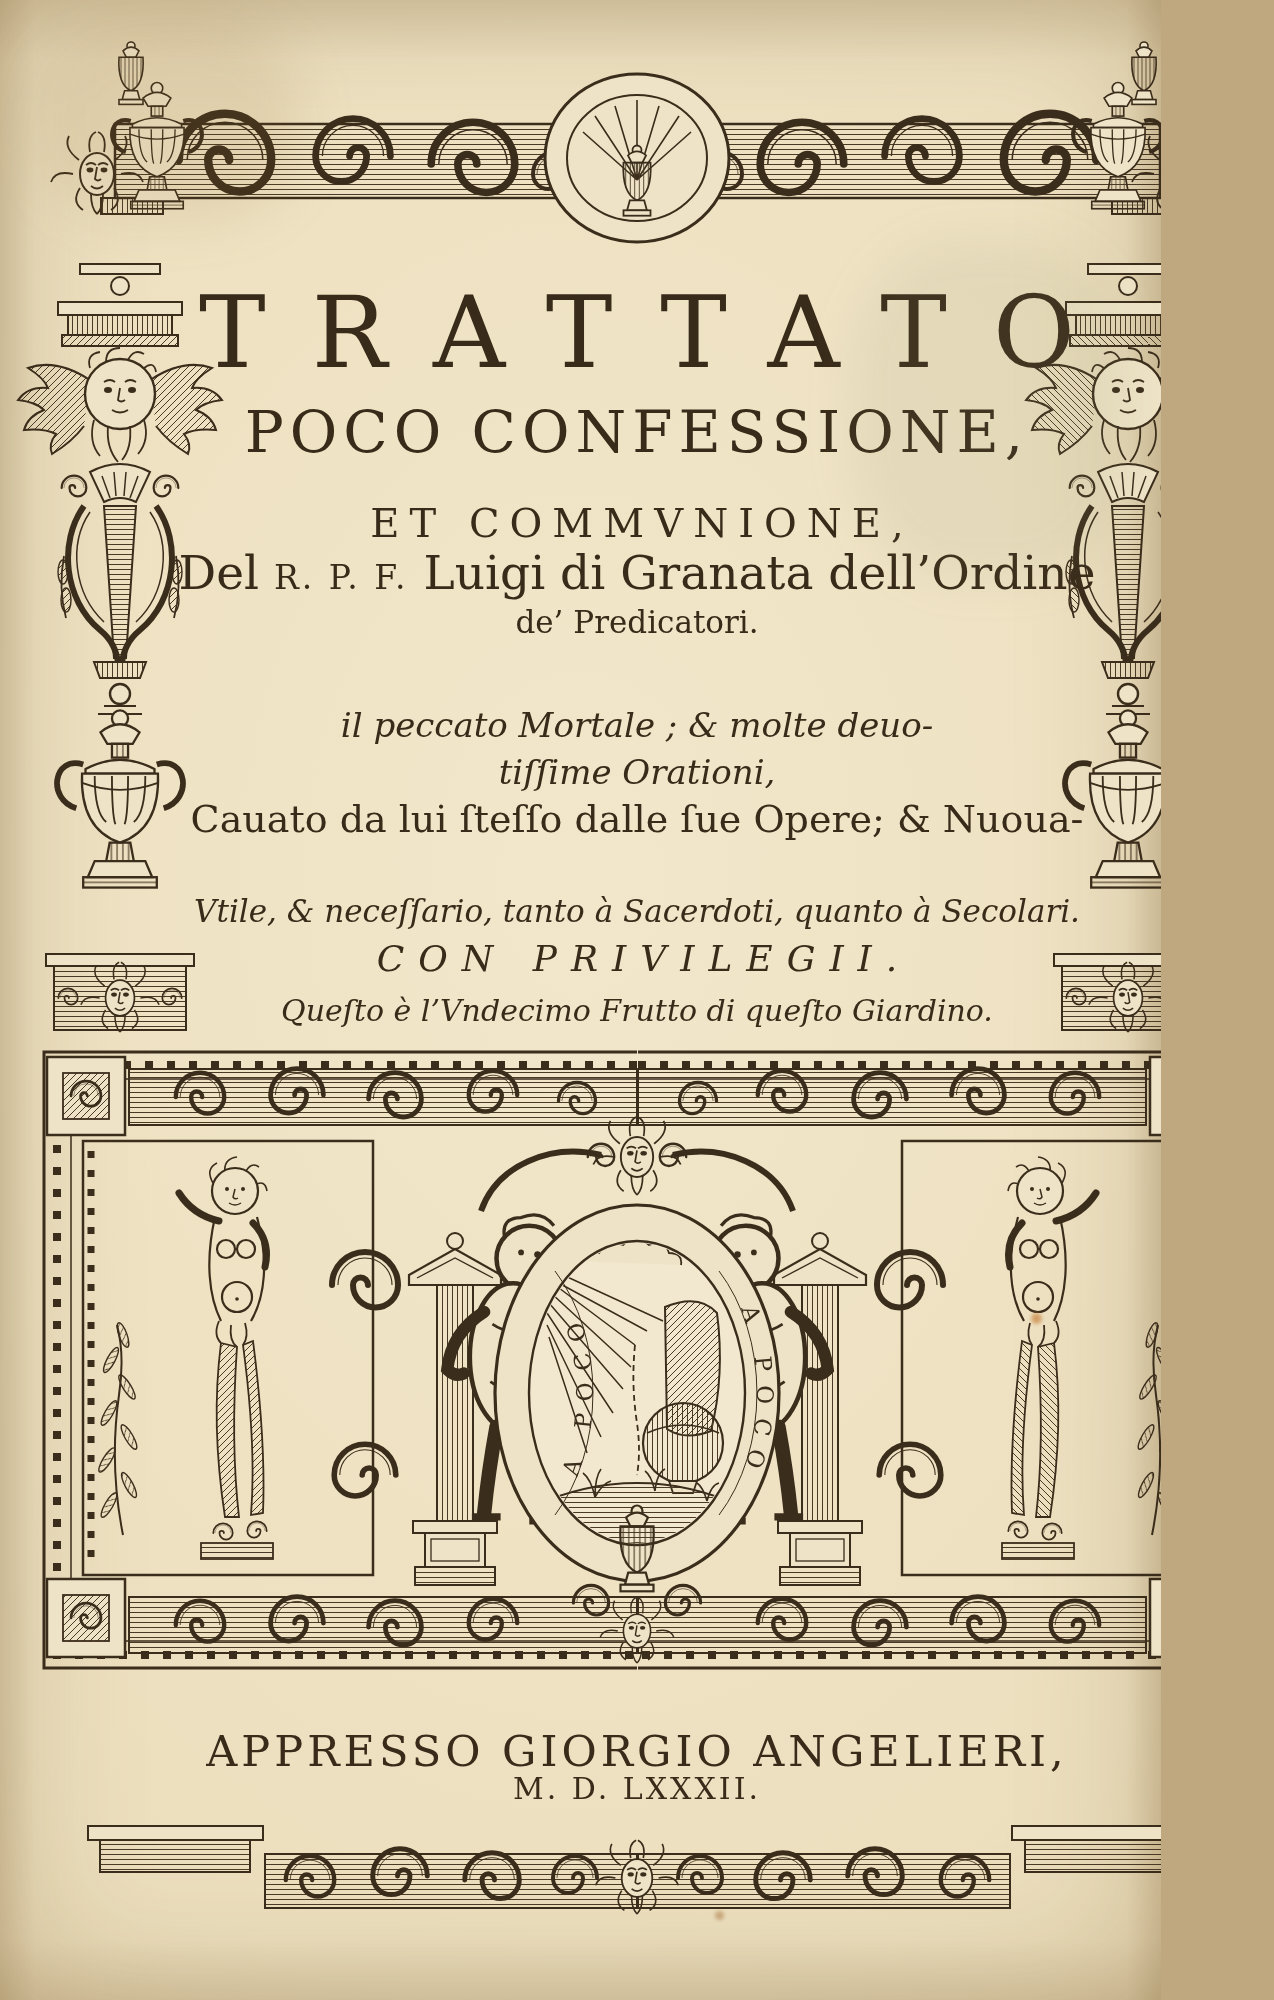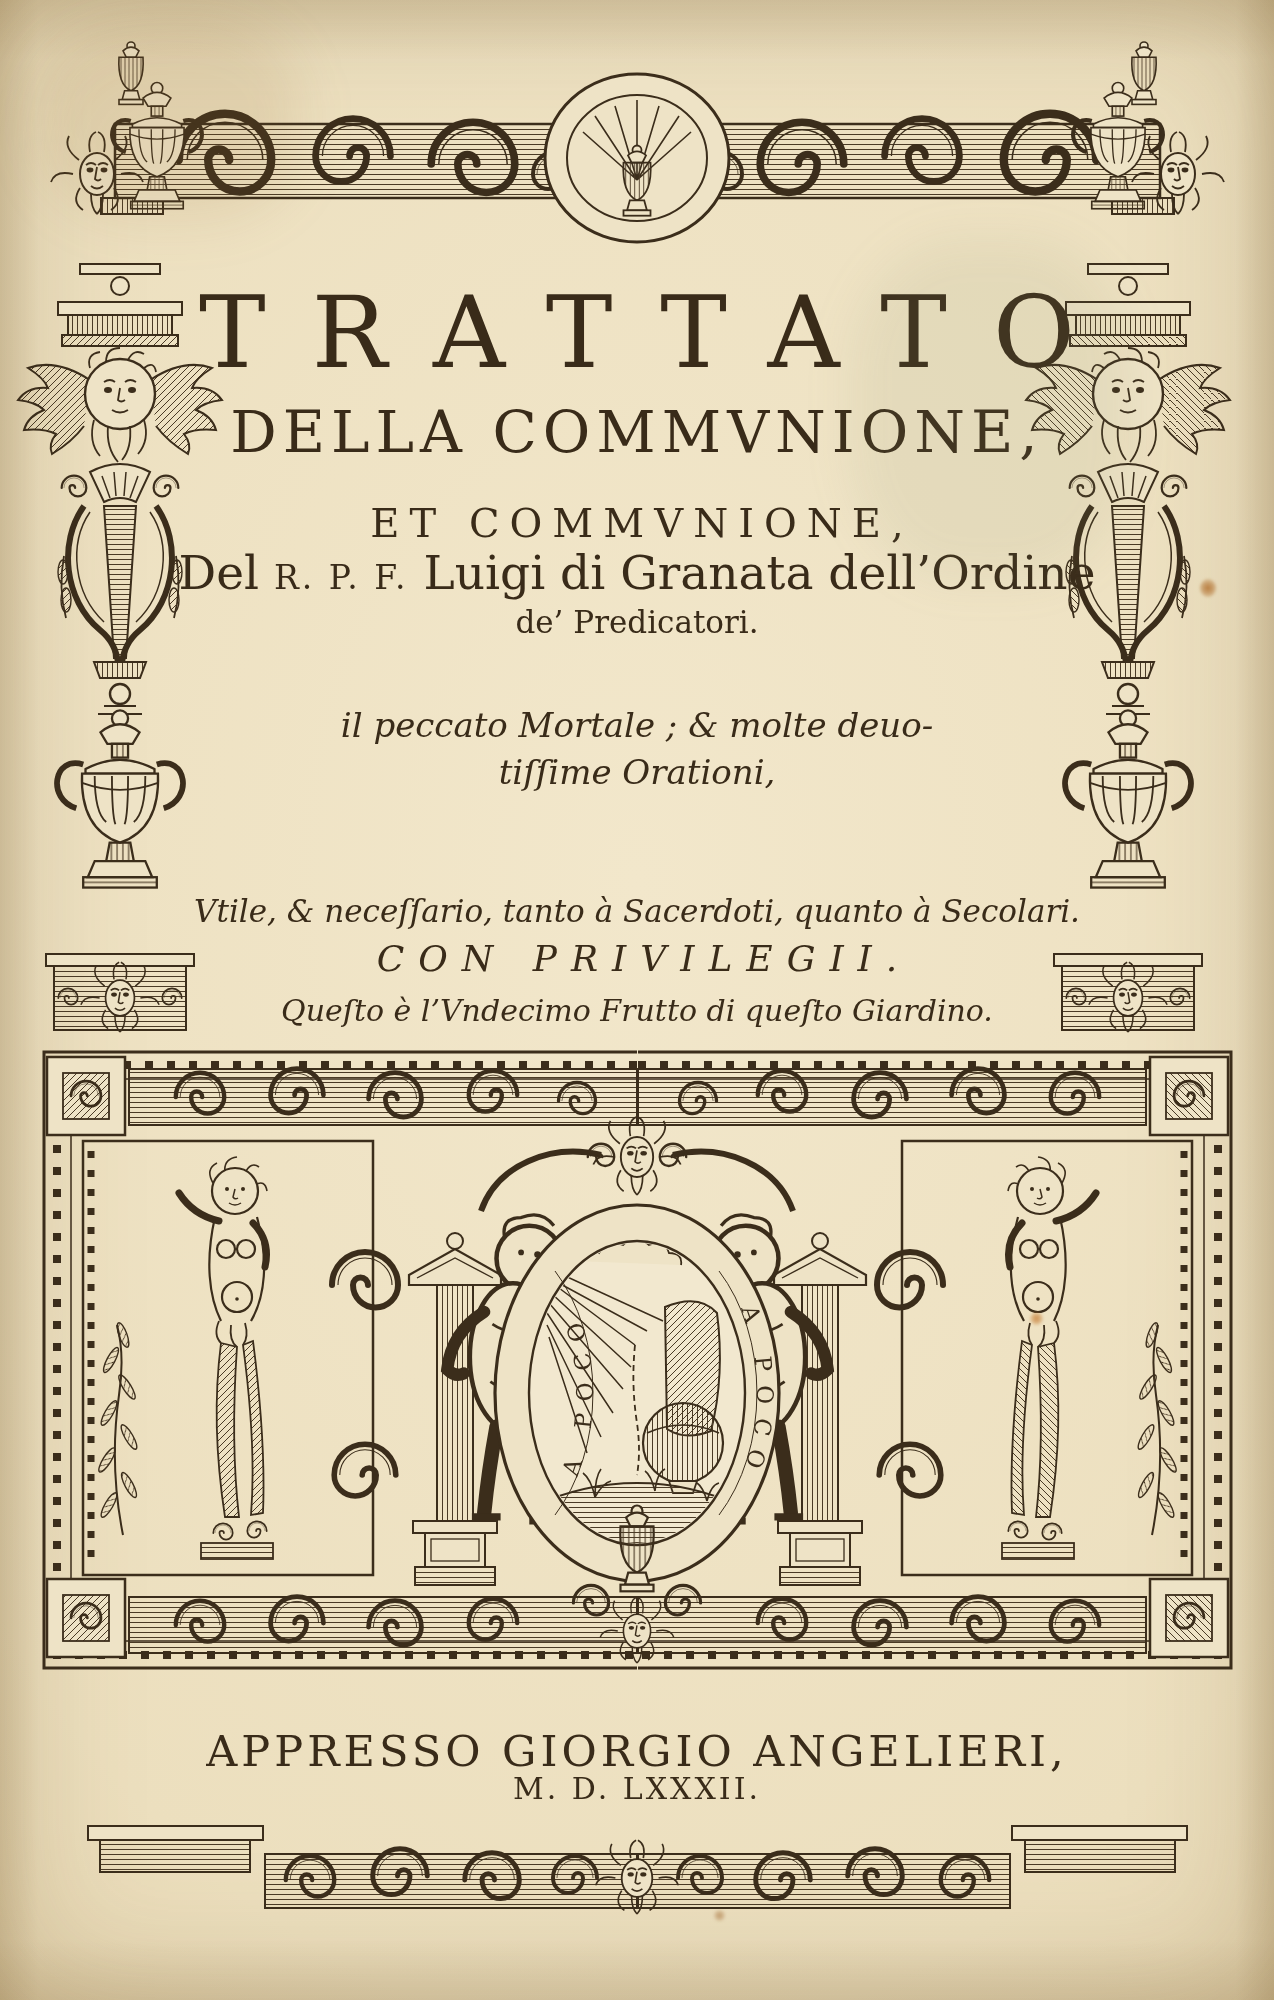--- a/index.html
+++ b/index.html
@@ -1,17 +1,17 @@
 <!DOCTYPE html>
 <html><head>
 <meta charset="utf-8">
 <style>
   html,body{margin:0;padding:0;background:#c9b astronomical;}
   body{background:#bfa77f;}
-  .page{position:relative;width:1274px;height:2000px;overflow:hidden;
+  .page{position:relative;width:1161px;height:2000px;overflow:hidden;
     background:
       linear-gradient(90deg, rgba(120,90,40,.16) 0, rgba(120,90,40,0) 3%, rgba(120,90,40,0) 97%, rgba(120,90,40,.18) 100%),
       linear-gradient(180deg, rgba(120,90,40,.14) 0, rgba(120,90,40,0) 3%, rgba(120,90,40,0) 97%, rgba(120,90,40,.12) 100%),
       radial-gradient(ellipse 1500px 2100px at 50% 44%, #f2e7cb 0%, #ecdfbe 55%, #e2d0a9 82%, #d5bf95 100%);
     box-shadow: inset 0 0 140px rgba(115,85,38,.28);
     font-family:"DejaVu Serif","Liberation Serif",serif;color:#392b19;}
   svg{color:#3b2d1b;position:absolute;overflow:visible;}
   .t{position:absolute;left:25px;width:1224px;text-align:center;white-space:nowrap;line-height:1.05;}
   #t1{top:280px;font-size:100px;letter-spacing:46px;transform:translateX(23px);}
   #t2{top:402px;font-size:58px;letter-spacing:6px;}
@@ -272,30 +272,31 @@
   </svg>
 
   <svg viewBox="0 0 175 780" style="left:33px;top:262px;width:175px;height:780px">
     <use href="#borderg"></use>
   </svg>
   <svg viewBox="0 0 175 780" style="left:1040px;top:262px;width:175px;height:780px">
     <use href="#borderg" transform="translate(175,0) scale(-1,1)"></use>
   </svg>
 
   <div class="t" id="t1">TRATTATO</div>
-  <div class="t" id="t2">DELLA COMMVNIONE,</div>
+  <div class="t" id="t2">POCO CONFESSIONE,</div>
   <div class="t" id="t3">ET COMMVNIONE,</div>
   <div class="t" id="t4">
     <span>Del</span>
     <span class="rpf">R. P. F.</span>
     <span>Luigi di Granata dell’Ordine</span>
   </div>
   <div class="t" id="t5">de’ Predicatori.</div>
   <div class="t it" id="t7">il peccato Mortale ; &amp; molte deuo-</div>
   <div class="t it" id="t8">tiſſime Orationi,</div>
+  <div class="t" id="t9">Cauato da lui ſteſſo dalle ſue Opere; &amp; Nuoua-</div>
   <div class="t it" id="t11">Vtile, &amp; neceſſario, tanto à Sacerdoti, quanto à Secolari.</div>
   <div class="t it" id="t12">CON PRIVILEGII.</div>
   <div class="t it" id="t13">Queſto è l’Vndecimo Frutto di queſto Giardino.</div>
 
   <svg viewBox="0 0 1205 630" style="left:35px;top:1045px;width:1205px;height:630px">
     <use href="#panelhalf"></use>
     <use href="#panelhalf" transform="translate(1205,0) scale(-1,1)"></use>
     <g stroke="currentColor" fill="none">
       <path d="M446,166 C462,120 516,98 566,110 M758,166 C742,120 688,98 638,110" stroke-width="6"></path>
       <use href="#spiral" transform="translate(566,112) scale(0.3)"></use>

